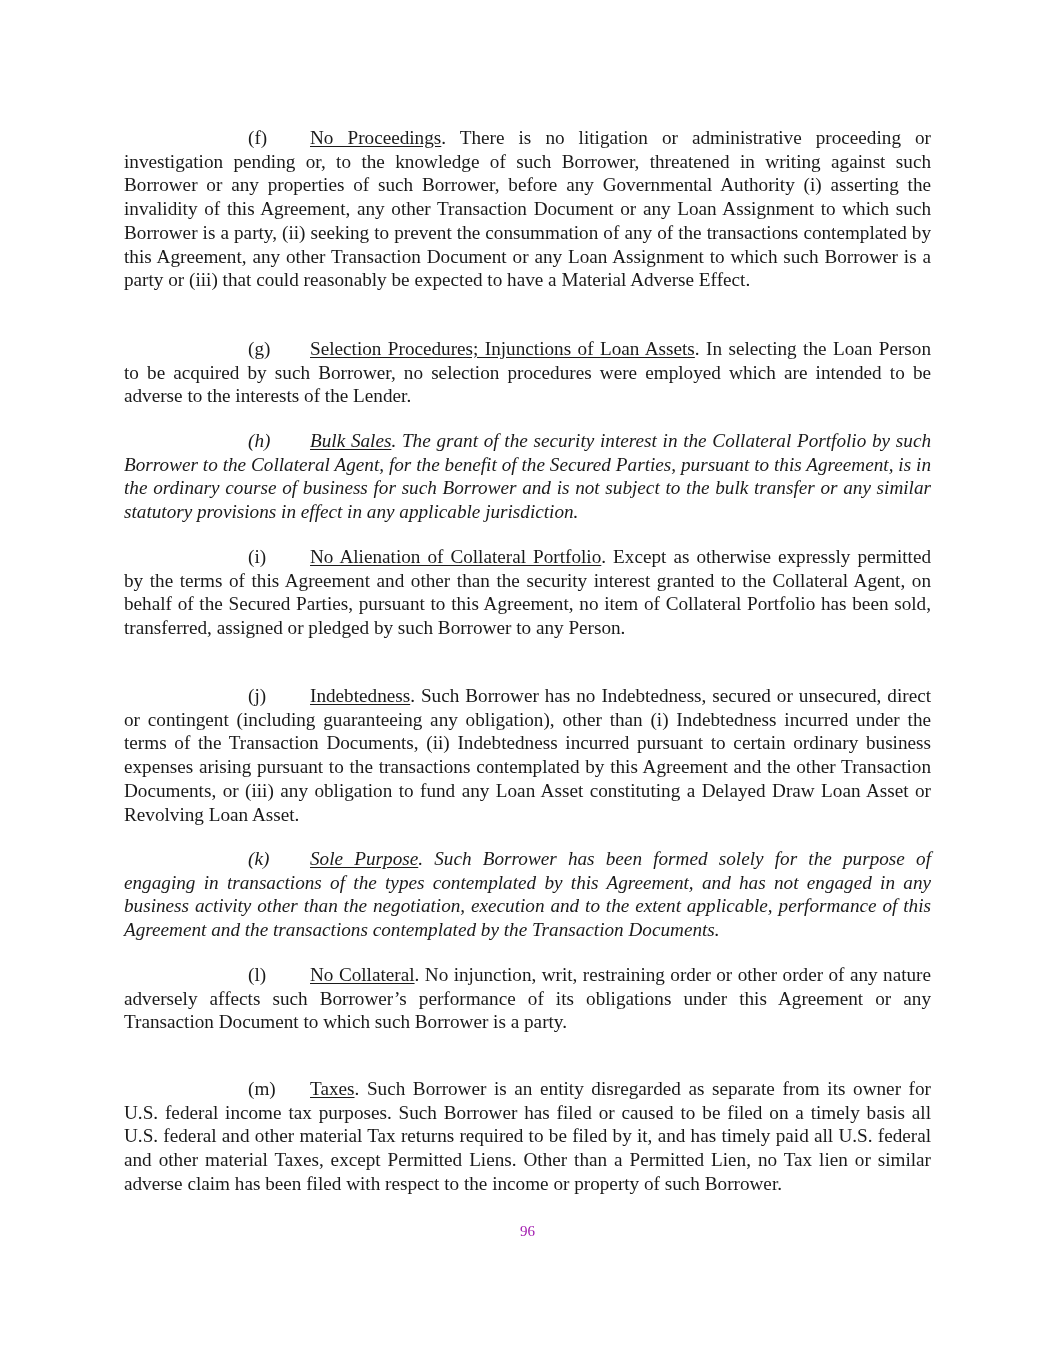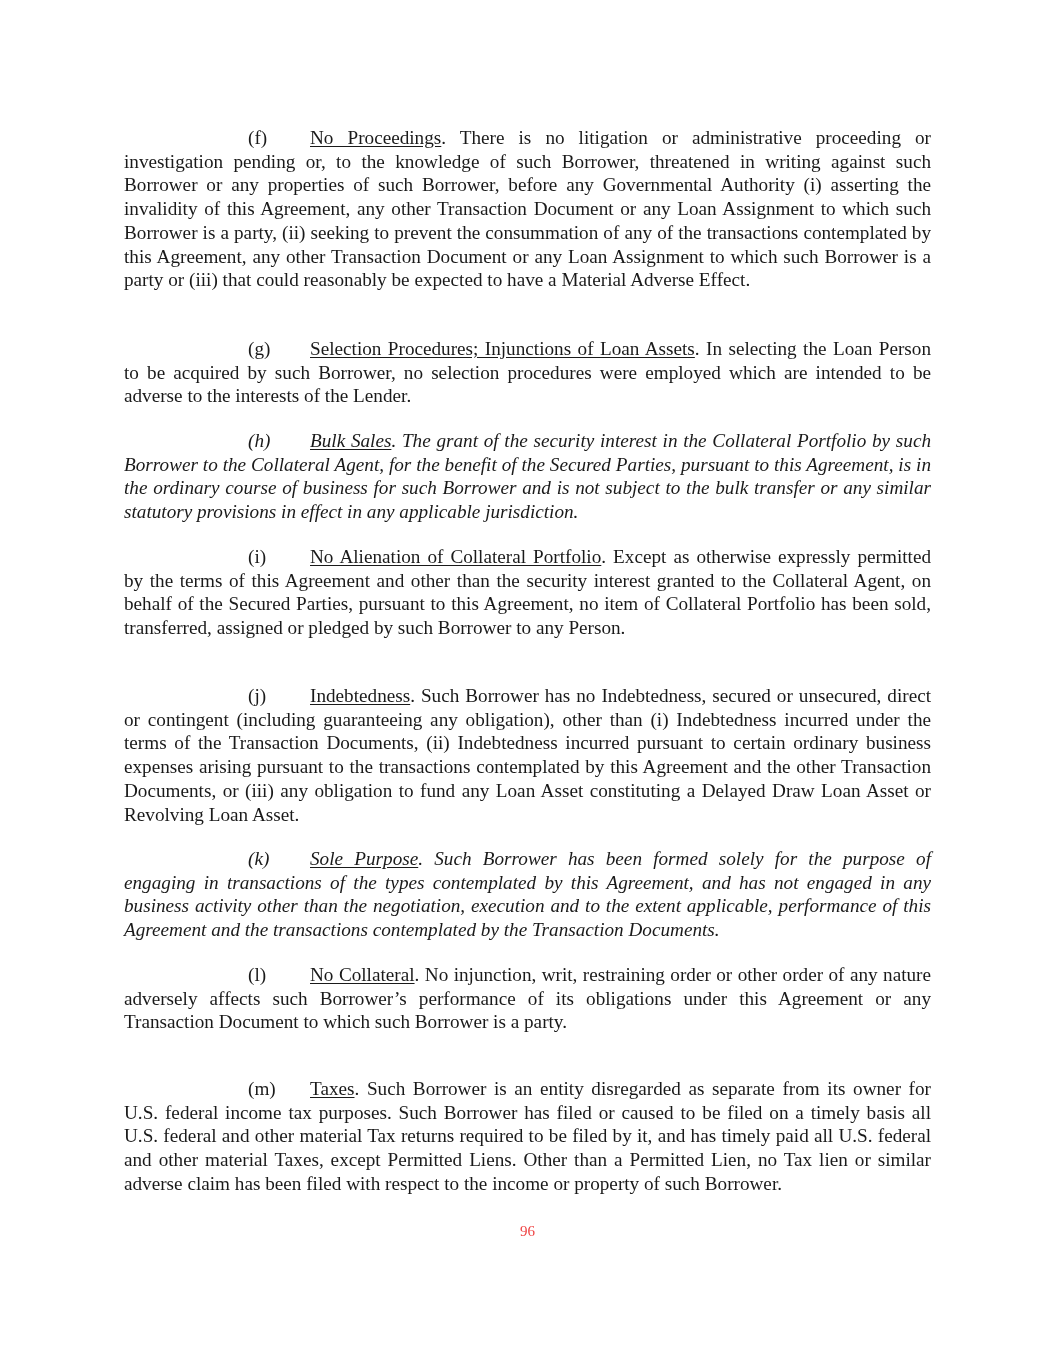--- a/index.html
+++ b/index.html
@@ -12,21 +12,21 @@
   .para {
     position: absolute; left: 0; width: 807px;
     text-align: justify; text-align-last: left;
     margin: 0;
   }
   .label { display: inline-block; margin-left: 124px; width: 62px; }
   .heading { text-decoration: underline; text-underline-offset: 2px; }
   .page-number {
     position: absolute; left: 0; width: 807px; top: 1220px;
     text-align: center; font-family: "Liberation Serif", serif;
-    font-size: 15px; color: #ef4444;
+    font-size: 15px; color: #a21caf;
   }
 </style>
 </head>
 <body>
 
 <div class="page">
 
   <p class="para" style="top:126px;">
     <span class="label">(f)</span><span class="heading">No Proceedings</span><span>.  There is no litigation or administrative proceeding or investigation pending or, to the knowledge of such Borrower, threatened in writing against such Borrower or any properties of such Borrower, before any Governmental Authority (i) asserting the invalidity of this Agreement, any other Transaction Document or any Loan Assignment to which such Borrower is a party, (ii) seeking to prevent the consummation of any of the transactions contemplated by this Agreement, any other Transaction Document or any Loan Assignment to which such Borrower is a party or (iii) that could reasonably be expected to have a Material Adverse Effect.</span>
   </p>

